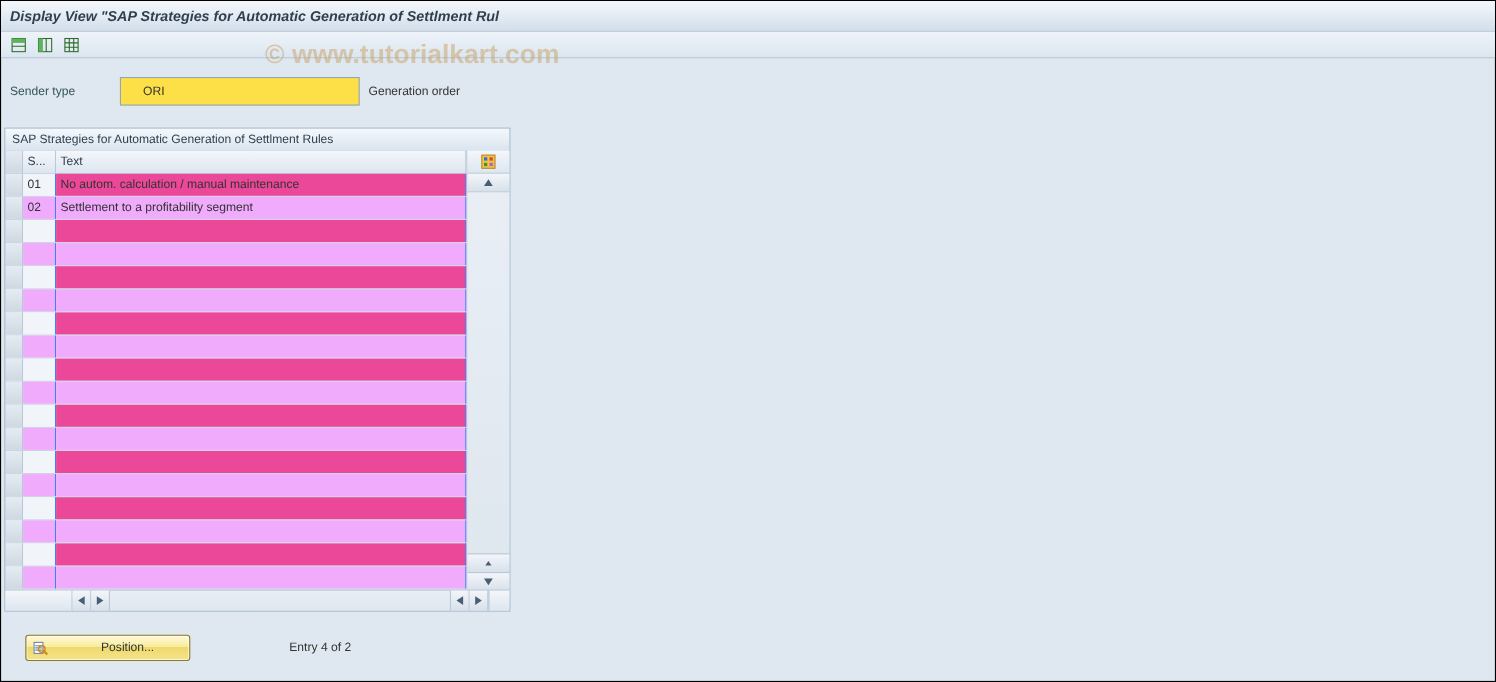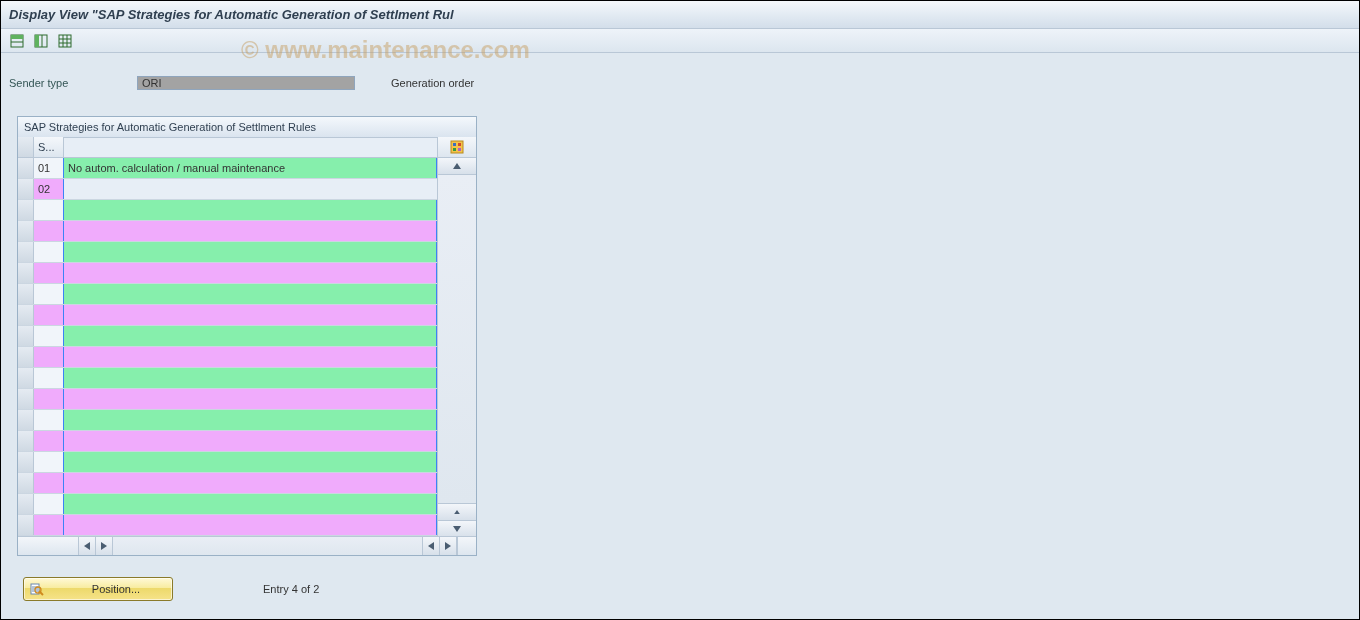--- a/index.html
+++ b/index.html
@@ -68,42 +68,41 @@
     color: rgba(200,160,100,0.5);
     pointer-events: none;
     white-space: nowrap;
   }
   
   .field-row {
     display: flex;
     align-items: center;
     height: 20px;
     margin: 20px 0 0 8px;
-    gap: 28px;
   }
   .field-label {
     width: 100px;
     color: #355;
   }
   .field-input {
     width: 218px;
-    height: 14px;
+    height: 26px;
     border: 1px solid #8fa5bd;
-    background: #a3a3a3;
-    padding: 0 4px;
+    background: #fde047;
+    padding: 0 20px;
     font: inherit;
     color:#333;
     box-sizing: border-box;
   }
   .field-desc { margin-left: 8px; color: #333; }
   
   .table-panel {
     position: absolute;
     top: 115px;
-    left: 16px;
+    left: 3px;
     width: 460px;
     height: 440px;
     border: 1px solid #9ab1c6;
     background: #e7eef6;
     box-sizing: border-box;
   }
   .panel-title {
     height: 20px;
     line-height: 20px;
     padding-left: 6px;
@@ -154,21 +153,21 @@
     padding-left:4px;
     box-sizing:border-box;
     font-size:11px;
   }
   .cell.sel {
     width:16px; padding:0;
     background: linear-gradient(to bottom,#e5ebf2,#cfd9e3);
     border-right:1px solid #b9c7d6;
   }
   .cell.s { width:30px; background:#f1f5fa;}
-  .cell.txt { flex:1; background:#86efac;}
+  .cell.txt { flex:1; background:#ec4899;}
   .row.striped .cell.s,
   .row.striped .cell.txt { background:#f0abfc; }
   
   .grid-right {
     width: 38px;
     height:100%;
     display:flex;
     flex-direction:column;
     border-left:1px solid #b9c7d6;
     background: #e7eef6;
@@ -272,47 +271,49 @@
       <svg viewBox="0 0 14 14">
           <rect x="1" y="1" width="12" height="12" fill="none" stroke="#2d6a2d"></rect>
           <line x1="1" y1="5" x2="13" y2="5" stroke="#2d6a2d"></line>
           <line x1="1" y1="9" x2="13" y2="9" stroke="#2d6a2d"></line>
           <line x1="5" y1="1" x2="5" y2="13" stroke="#2d6a2d"></line>
           <line x1="9" y1="1" x2="9" y2="13" stroke="#2d6a2d"></line>
         </svg>
     </div>
   </div>
 
-  <div class="watermark">© www.maintenance.com</div>
+  <div class="watermark">© www.tutorialkart.com</div>
 
   <div class="field-row">
     <div class="field-label">Sender type</div>
     <input class="field-input" type="text" readonly="" value="ORI" style="">
     <div class="field-desc">Generation order</div>
   </div>
 
   <div class="table-panel">
     <div class="panel-title">SAP Strategies for Automatic Generation of Settlment Rules</div>
 
     <div class="grid-area">
       <div class="grid-left">
         <div class="grid-header">
           <div class="hcell sel"></div>
           <div class="hcell s">S...</div>
+          <div class="hcell txt">Text</div>
         </div>
         <div class="grid-body" id="gridBody">
 
         <div class="row">
               <div class="cell sel"></div>
               <div class="cell s">01</div>
               <div class="cell txt">No autom. calculation / manual maintenance</div>
             </div>
             <div class="row striped">
               <div class="cell sel"></div>
               <div class="cell s">02</div>
+              <div class="cell txt">Settlement to a profitability segment</div>
             </div>
             <div class="row">
               <div class="cell sel"></div>
               <div class="cell s"></div>
               <div class="cell txt"></div>
             </div>
             <div class="row striped">
               <div class="cell sel"></div>
               <div class="cell s"></div>
               <div class="cell txt"></div>

